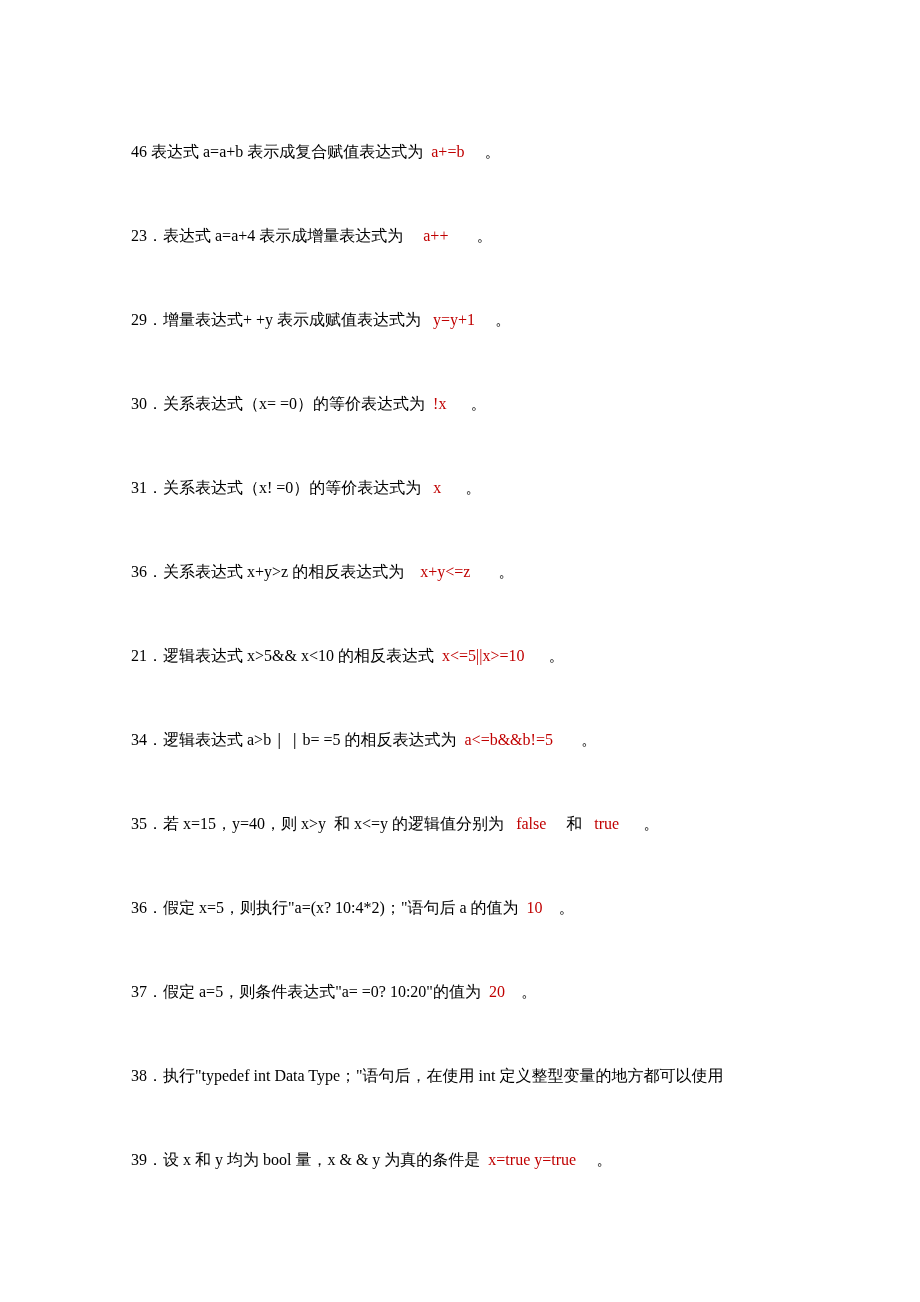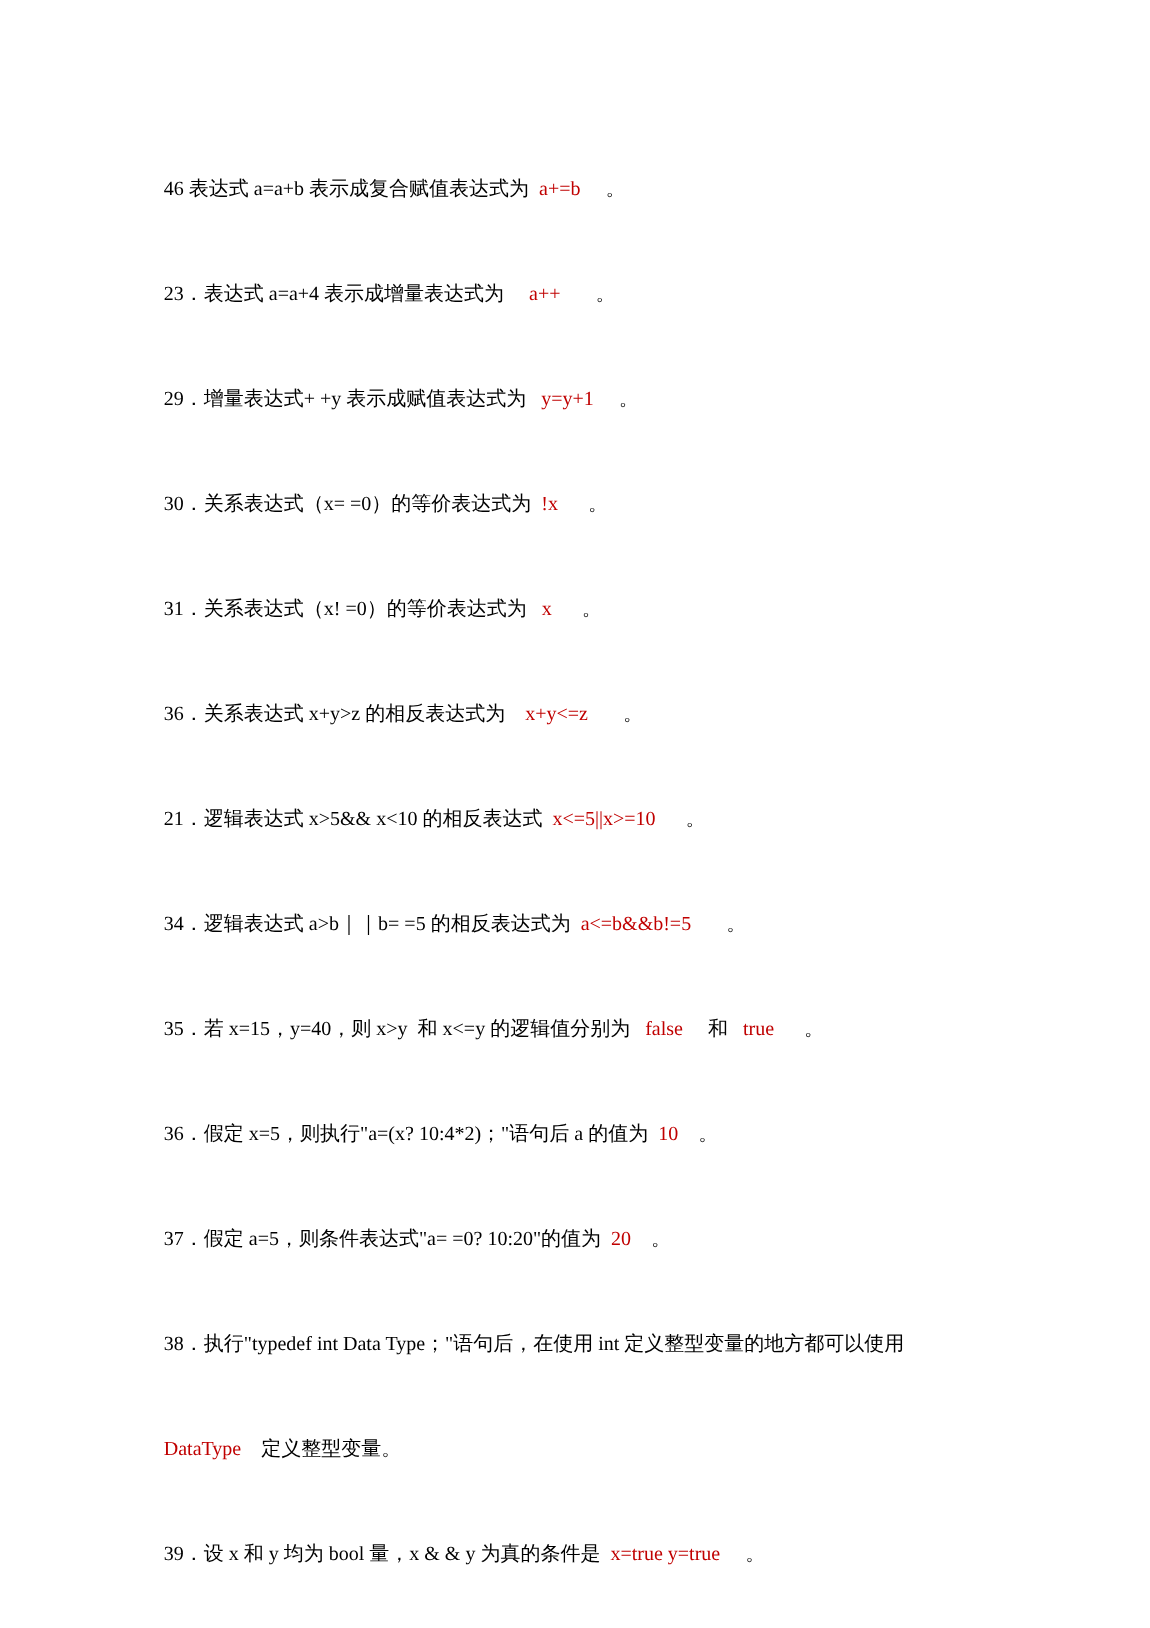--- a/index.html
+++ b/index.html
@@ -63,23 +63,20 @@
   <div class="line">
     <span>36</span><span>．假定 x=5，则执行"a=(x? 10:4*2)；"语句后 a 的值为</span><span class="answer">  10    </span><span>。</span>
   </div>
   <div class="line">
     <span>37</span><span>．假定 a=5，则条件表达式"a= =0? 10:20"的值为</span><span class="answer">  20    </span><span>。</span>
   </div>
 
   <div class="line">
     <span>38</span><span>．执行"typedef int Data Type；"语句后，在使用 int 定义整型变量的地方都可以使用</span>
   </div>
-  <div class="line">
-    <span class="answer">DataType    </span><span>定义整型变量。</span>
-  </div>
 
   <div class="line">
     <span>39</span><span>．设 x 和 y 均为 bool 量，x &amp; &amp; y 为真的条件是</span><span class="answer">  x=true y=true     </span><span>。</span>
   </div>
   <div class="line">
     
   </div>
 
 </div>
 

